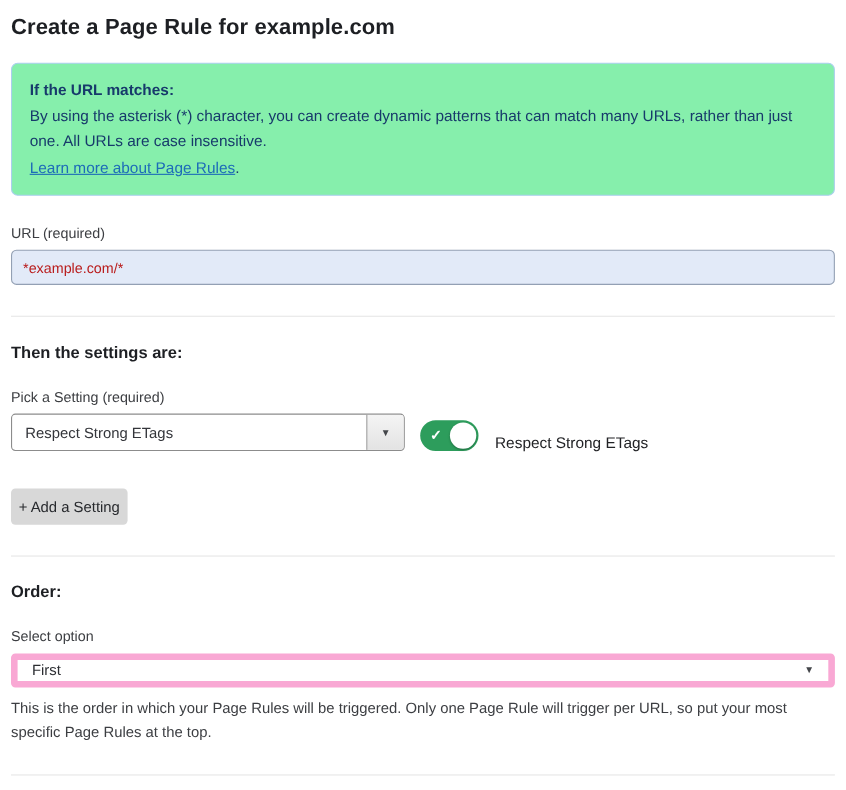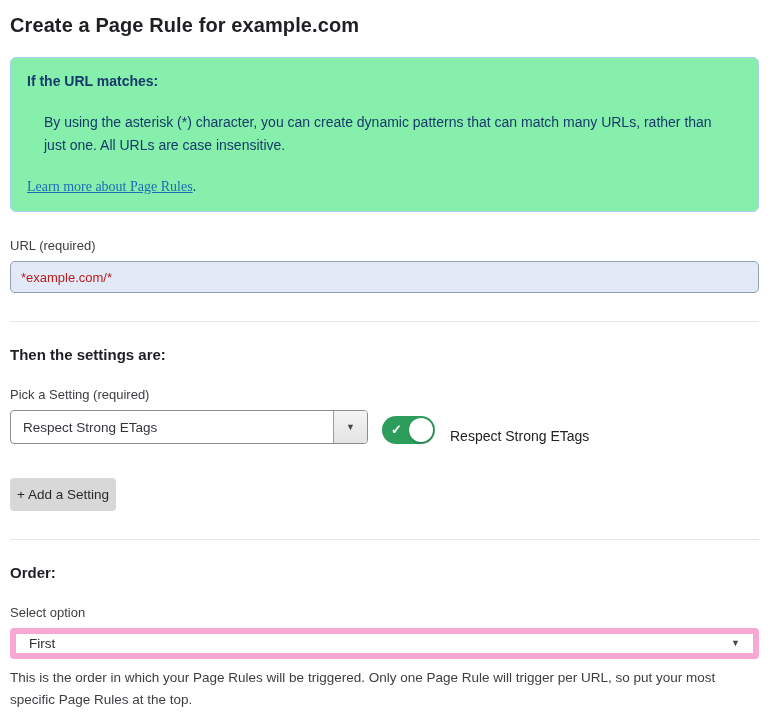--- a/index.html
+++ b/index.html
@@ -25,22 +25,22 @@
   .info-box {
     background: #86efac;
     border: 1px solid #abcfee;
     border-radius: 6px;
     padding: 10px 16px 13px 16px;
     color: #173a6b;
     font-size: 14px;
     line-height: 1.68;
   }
   .info-heading { font-weight: 700; margin: 2px 0 0 0; }
-  .info-body { margin: 17px; }
-  .info-link-line { margin: 0; font-family: Liberation Serif, serif; }
+  .info-body { margin: 0; }
+  .info-link-line { margin: 0; }
   a.link { color: #1d6cb8; text-decoration: underline; cursor: pointer; }
 
   
   .field-label {
     display: block;
     font-size: 13px;
     color: #3c3e42;
     margin: 0 0 8px 0;
   }
   .mt-lg { margin-top: 26px; }

